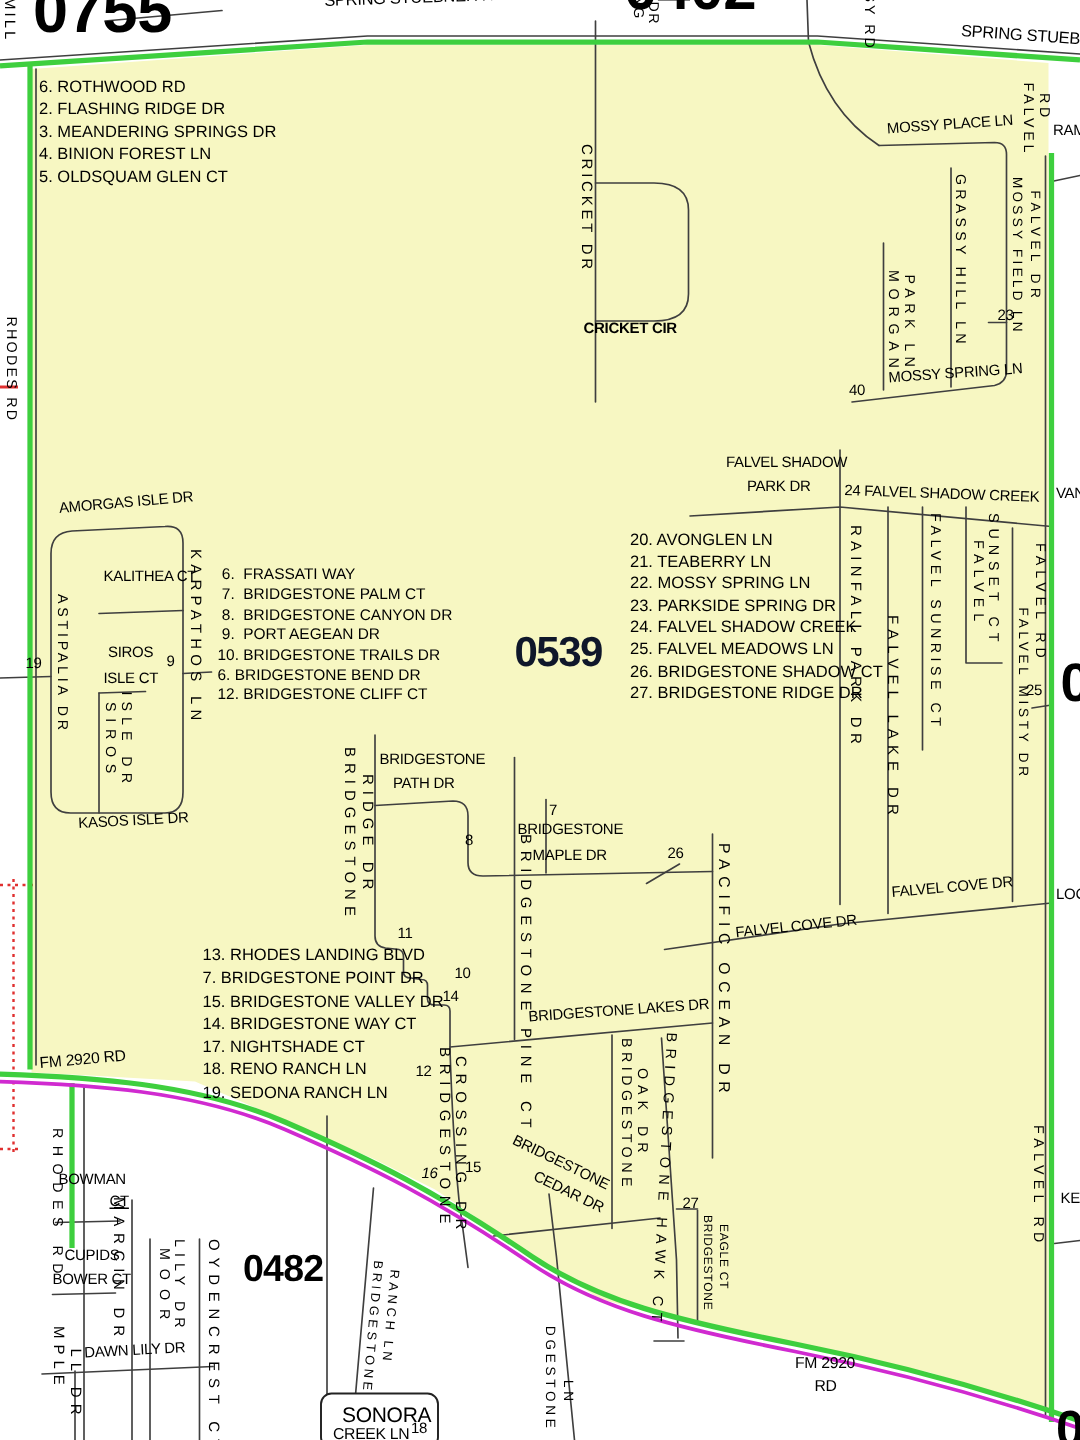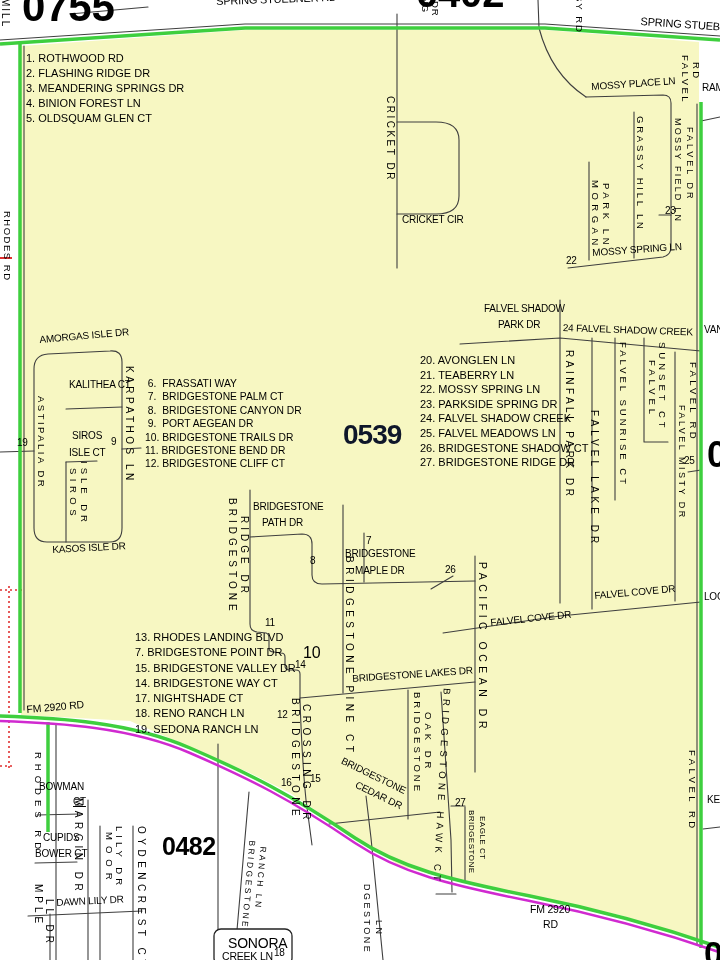--- a/index.html
+++ b/index.html
@@ -88,54 +88,54 @@
       <path d="M48,722 V832"></path>
       <path d="M-2,716 C60,718 130,722 190,748 C250,774 290,794 355,838 C400,868 450,880 530,896 C610,912 670,930 722,948"></path>
     </g>
 
     <path d="M-2,716 C60,718 130,722 190,748 C250,774 290,794 355,838 C400,868 450,880 530,896 C610,912 670,930 722,948" transform="translate(0,5)" stroke="#d02ad0" stroke-width="2.5" fill="none"></path>
 
     <rect x="214" y="929" width="78" height="36" rx="7" fill="#ffffff" stroke="#222" stroke-width="1.3"></rect>
   </svg>
 
   <div id="lists">
-      <div class="ilist" style="left: 26px; top: 51px; font-size: 11px; line-height: 15px;"><div>1. ROTHWOOD RD</div><div>2. FLASHING RIDGE DR</div><div>3. MEANDERING SPRINGS DR</div><div>4. BINION FOREST LN</div><div>5. OLDSQUAM GLEN CT</div></div>
-      <div class="ilist" style="left: 145px; top: 377px; font-size: 10.3px; line-height: 13.4px;"><div> 6.  FRASSATI WAY</div><div> 7.  BRIDGESTONE PALM CT</div><div> 8.  BRIDGESTONE CANYON DR</div><div> 9.  PORT AEGEAN DR</div><div>10. BRIDGESTONE TRAILS DR</div><div>11. BRIDGESTONE BEND DR</div><div>12. BRIDGESTONE CLIFF CT</div></div>
+      <div class="ilist" style="left: 26px; top: 51px; font-size: 11px; line-height: 15px;"><div>6. ROTHWOOD RD</div><div>2. FLASHING RIDGE DR</div><div>3. MEANDERING SPRINGS DR</div><div>4. BINION FOREST LN</div><div>5. OLDSQUAM GLEN CT</div></div>
+      <div class="ilist" style="left: 145px; top: 377px; font-size: 10.3px; line-height: 13.4px;"><div> 6.  FRASSATI WAY</div><div> 7.  BRIDGESTONE PALM CT</div><div> 8.  BRIDGESTONE CANYON DR</div><div> 9.  PORT AEGEAN DR</div><div>10. BRIDGESTONE TRAILS DR</div><div>6. BRIDGESTONE BEND DR</div><div>12. BRIDGESTONE CLIFF CT</div></div>
       <div class="ilist" style="left: 135px; top: 630px; font-size: 11px; line-height: 15.3px;"><div>13. RHODES LANDING BLVD</div><div>7. BRIDGESTONE POINT DR</div><div>15. BRIDGESTONE VALLEY DR</div><div>14. BRIDGESTONE WAY CT</div><div>17. NIGHTSHADE CT</div><div>18. RENO RANCH LN</div><div>19. SEDONA RANCH LN</div></div>
       <div class="ilist" style="left: 420px; top: 353px; font-size: 11px; line-height: 14.6px;"><div>20. AVONGLEN LN</div><div>21. TEABERRY LN</div><div>22. MOSSY SPRING LN</div><div>23. PARKSIDE SPRING DR</div><div>24. FALVEL SHADOW CREEK</div><div>25. FALVEL MEADOWS LN</div><div>26. BRIDGESTONE SHADOW CT</div><div>27. BRIDGESTONE RIDGE DR</div></div>
     </div>
 
   <div id="labels">
       <div class="lbl" style="left: 22px; top: -14px; font-size: 42px; font-weight: 700;">0755</div>
       <div class="lbl" style="left: 416px; top: -27px; font-size: 40px; font-weight: 700;">0402</div>
       <div class="lbl" style="left: 343px; top: 421px; font-size: 28px; letter-spacing: -1px; font-weight: 700; color: #0f172a;">0539</div>
       <div class="lbl" style="left: 162px; top: 834px; font-size: 25px; letter-spacing: -0.5px; font-weight: 700;">0482</div>
       <div class="lbl" style="left: 707px; top: 437px; font-size: 36px; font-weight: 700;">05</div>
       <div class="lbl" style="left: 704px; top: 936px; font-size: 34px; font-weight: 700;">0</div>
       <div class="lbl" style="left: 216px; top: -4px; font-size: 11px; transform: rotate(-2deg);">SPRING STUEBNER RD</div>
       <div class="lbl" style="left: 641px; top: 16px; font-size: 11px; transform: rotate(4deg);">SPRING STUEBNER RD</div>
       <div class="lbl v" style="left: 0px; top: -2px; font-size: 10px; letter-spacing: 2px;">MILL</div>
       <div class="lbl v" style="left: 420px; top: -3px; font-size: 9.5px;">NG</div>
       <div class="lbl v" style="left: 430px; top: 1px; font-size: 9.5px;">DR</div>
       <div class="lbl v" style="left: 574px; top: -5px; font-size: 9.5px; letter-spacing: 2px;">SY RD</div>
       <div class="lbl v" style="left: 2px; top: 211px; font-size: 9.5px; letter-spacing: 1.5px;">RHODES RD</div>
       <div class="lbl" style="left: 702px; top: 83px; font-size: 10px;">RAM</div>
       <div class="lbl v" style="left: 385px; top: 96px; font-size: 10px; letter-spacing: 2.5px;">CRICKET DR</div>
-      <div class="lbl" style="left: 402px; top: 215px; font-size: 10px;">CRICKET CIR</div>
+      <div class="lbl" style="left: 389px; top: 215px; font-size: 10px; font-weight: bold;">CRICKET CIR</div>
       <div class="lbl" style="left: 591px; top: 82px; font-size: 10px; transform: rotate(-4deg);">MOSSY PLACE LN</div>
       <div class="lbl v" style="left: 680px; top: 55px; font-size: 9.5px; letter-spacing: 2.5px;">FALVEL</div>
       <div class="lbl v" style="left: 691px; top: 62px; font-size: 9.5px; letter-spacing: 2.5px;">RD</div>
       <div class="lbl v" style="left: 673px; top: 118px; font-size: 9px; letter-spacing: 2.2px;">MOSSY FIELD LN</div>
       <div class="lbl v" style="left: 685px; top: 127px; font-size: 9px; letter-spacing: 3px;">FALVEL DR</div>
       <div class="lbl v" style="left: 635px; top: 116px; font-size: 9.5px; letter-spacing: 2.8px;">GRASSY HILL LN</div>
       <div class="lbl v" style="left: 590px; top: 180px; font-size: 9.5px; letter-spacing: 4.5px;">MORGAN</div>
       <div class="lbl v" style="left: 601px; top: 183px; font-size: 9.5px; letter-spacing: 3.6px;">PARK LN</div>
       <div class="lbl" style="left: 665px; top: 206px; font-size: 10px;">23</div>
       <div class="lbl" style="left: 592px; top: 248px; font-size: 10px; transform: rotate(-4deg);">MOSSY SPRING LN</div>
-      <div class="lbl" style="left: 566px; top: 256px; font-size: 10px;">22</div>
+      <div class="lbl" style="left: 566px; top: 256px; font-size: 10px;">40</div>
       <div class="lbl" style="left: 39px; top: 335px; font-size: 10px; transform: rotate(-5deg);">AMORGAS ISLE DR</div>
       <div class="lbl v" style="left: 36px; top: 396px; font-size: 9.5px; letter-spacing: 2.5px;">ASTIPALIA DR</div>
       <div class="lbl" style="left: 69px; top: 380px; font-size: 10px;">KALITHEA CT</div>
       <div class="lbl v" style="left: 124px; top: 366px; font-size: 10px; letter-spacing: 3.5px;">KARPATHOS LN</div>
       <div class="lbl" style="left: 17px; top: 438px; font-size: 10px;">19</div>
       <div class="lbl" style="left: 111px; top: 437px; font-size: 10px;">9</div>
       <div class="lbl" style="left: 72px; top: 431px; font-size: 10px;">SIROS</div>
       <div class="lbl" style="left: 69px; top: 448px; font-size: 10px;">ISLE CT</div>
       <div class="lbl v" style="left: 68px; top: 468px; font-size: 9.5px; letter-spacing: 4.5px;">SIROS</div>
       <div class="lbl v" style="left: 79px; top: 461px; font-size: 9.5px; letter-spacing: 4px;">ISLE DR</div>
@@ -160,27 +160,27 @@
       <div class="lbl v" style="left: 239px; top: 516px; font-size: 10px; letter-spacing: 4px;">RIDGE DR</div>
       <div class="lbl" style="left: 253px; top: 502px; font-size: 10px;">BRIDGESTONE</div>
       <div class="lbl" style="left: 262px; top: 518px; font-size: 10px;">PATH DR</div>
       <div class="lbl" style="left: 310px; top: 556px; font-size: 10px;">8</div>
       <div class="lbl" style="left: 366px; top: 536px; font-size: 10px;">7</div>
       <div class="lbl" style="left: 345px; top: 549px; font-size: 10px;">BRIDGESTONE</div>
       <div class="lbl" style="left: 355px; top: 566px; font-size: 10px;">MAPLE DR</div>
       <div class="lbl v" style="left: 344px; top: 556px; font-size: 10px; letter-spacing: 4.5px;">BRIDGESTONE PINE CT</div>
       <div class="lbl v" style="left: 477px; top: 562px; font-size: 10.5px; letter-spacing: 4.5px;">PACIFIC OCEAN DR</div>
       <div class="lbl" style="left: 265px; top: 618px; font-size: 10px;">11</div>
-      <div class="lbl" style="left: 279px; top: 645px; font-size: 16px; padding-left: 24px;">10</div>
+      <div class="lbl" style="left: 279px; top: 645px; font-size: 10px; padding-left: 24px;">10</div>
       <div class="lbl" style="left: 295px; top: 660px; font-size: 10px;">14</div>
       <div class="lbl" style="left: 352px; top: 674px; font-size: 10px; transform: rotate(-4deg);">BRIDGESTONE LAKES DR</div>
       <div class="lbl" style="left: 277px; top: 710px; font-size: 10px;">12</div>
       <div class="lbl v" style="left: 290px; top: 698px; font-size: 10px; letter-spacing: 4.5px;">BRIDGESTONE</div>
       <div class="lbl v" style="left: 301px; top: 704px; font-size: 10px; letter-spacing: 4.5px;">CROSSING DR</div>
-      <div class="lbl" style="left: 281px; top: 778px; font-size: 10px;">16</div>
+      <div class="lbl" style="left: 281px; top: 778px; font-size: 10px; font-style: italic;">16</div>
       <div class="lbl" style="left: 310px; top: 774px; font-size: 10px;">15</div>
       <div class="lbl v" style="left: 412px; top: 692px; font-size: 9.5px; letter-spacing: 3px;">BRIDGESTONE</div>
       <div class="lbl v" style="left: 423px; top: 712px; font-size: 9.5px; letter-spacing: 4px;">OAK DR</div>
       <div class="lbl" style="left: 344px; top: 756px; font-size: 10px; transform: rotate(26deg);">BRIDGESTONE</div>
       <div class="lbl" style="left: 358px; top: 780px; font-size: 10px; transform: rotate(26deg);">CEDAR DR</div>
       <div class="lbl v" style="left: 442px; top: 688px; font-size: 9.7px; letter-spacing: 4.2px; transform: rotate(3deg);">BRIDGESTONE HAWK CT</div>
       <div class="lbl" style="left: 455px; top: 798px; font-size: 10px;">27</div>
       <div class="lbl v" style="left: 467px; top: 810px; font-size: 8px; letter-spacing: 0.5px;">BRIDGESTONE</div>
       <div class="lbl v" style="left: 478px; top: 816px; font-size: 8px; letter-spacing: 0.5px;">EAGLE CT</div>
       <div class="lbl" style="left: 707px; top: 795px; font-size: 10px;">KE</div>

